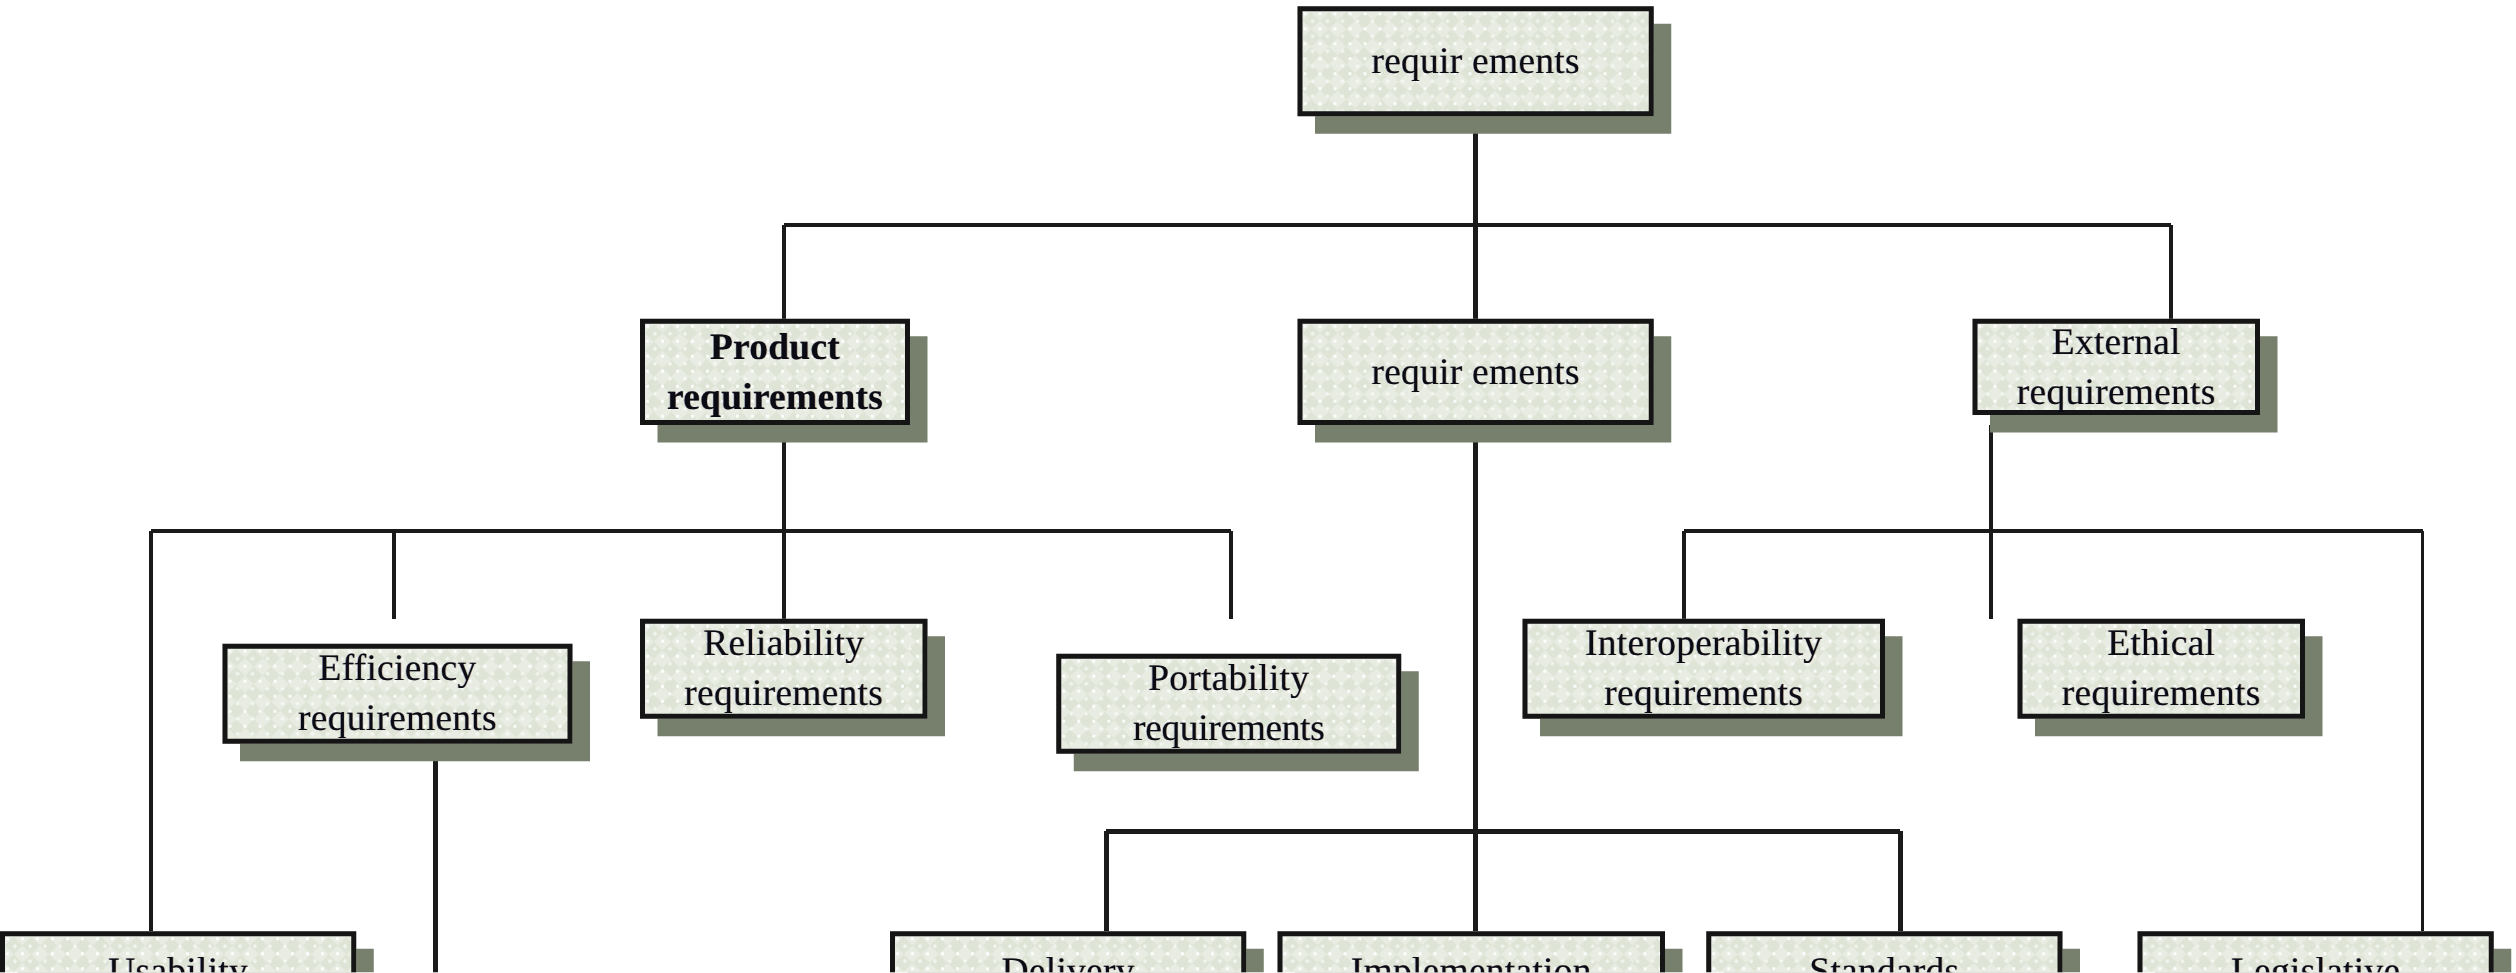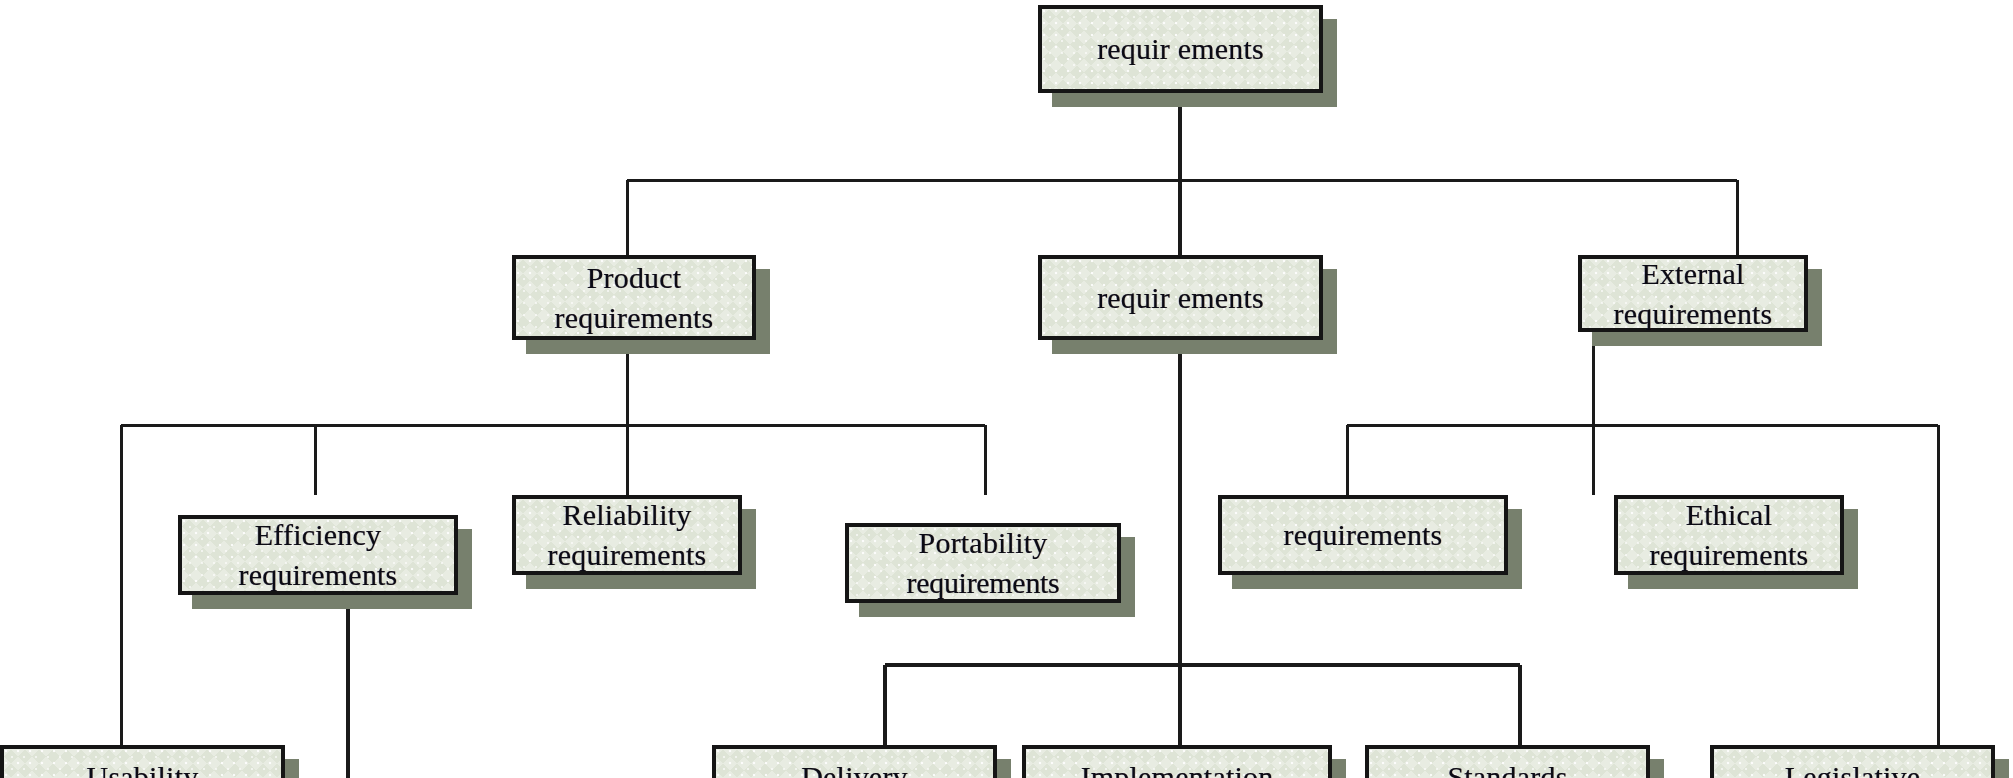--- a/index.html
+++ b/index.html
@@ -112,21 +112,21 @@
     </g>
   </svg>
 
   <div class="node" style="left:1038px; top:5px; width:285px; height:88px;">
     <div class="node-shadow"></div>
     <div class="node-face">
       <div class="node-label">requir ements</div>
     </div>
   </div>
 
-  <div class="node" style="left:512px; top:255px; width:244px; height:85px;">
+  <div class="node" style="left:512px; top:255px; width:216px; height:85px;font-weight:bold;">
     <div class="node-shadow"></div>
     <div class="node-face">
       <div class="node-label">Product</div>
       <div class="node-label">requirements</div>
     </div>
   </div>
 
   <div class="node" style="left:1038px; top:255px; width:285px; height:85px;">
     <div class="node-shadow"></div>
     <div class="node-face">
@@ -162,20 +162,21 @@
     <div class="node-shadow"></div>
     <div class="node-face">
       <div class="node-label">Portability</div>
       <div class="node-label tight">requirements</div>
     </div>
   </div>
 
   <div class="node" style="left:1218px; top:495px; width:290px; height:80px;">
     <div class="node-shadow"></div>
     <div class="node-face">
+      <div class="node-label">Interoperability</div>
       <div class="node-label">requirements</div>
     </div>
   </div>
 
   <div class="node" style="left:1578px; top:495px; width:230px; height:80px;margin-left:36px;">
     <div class="node-shadow"></div>
     <div class="node-face">
       <div class="node-label">Ethical</div>
       <div class="node-label">requirements</div>
     </div>

